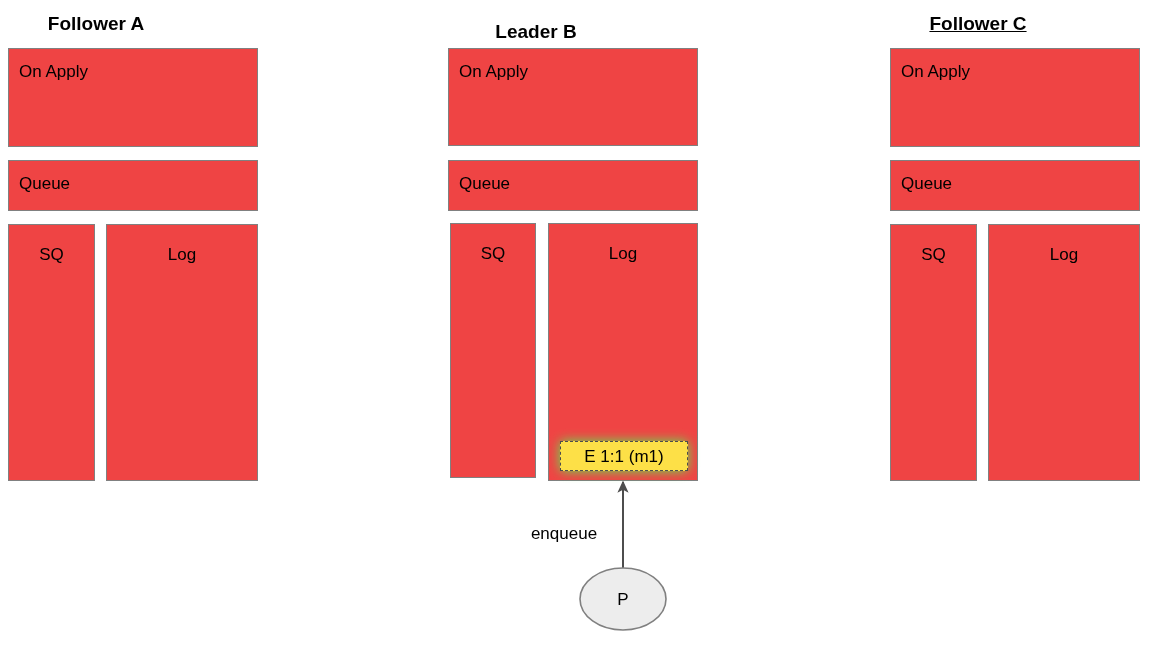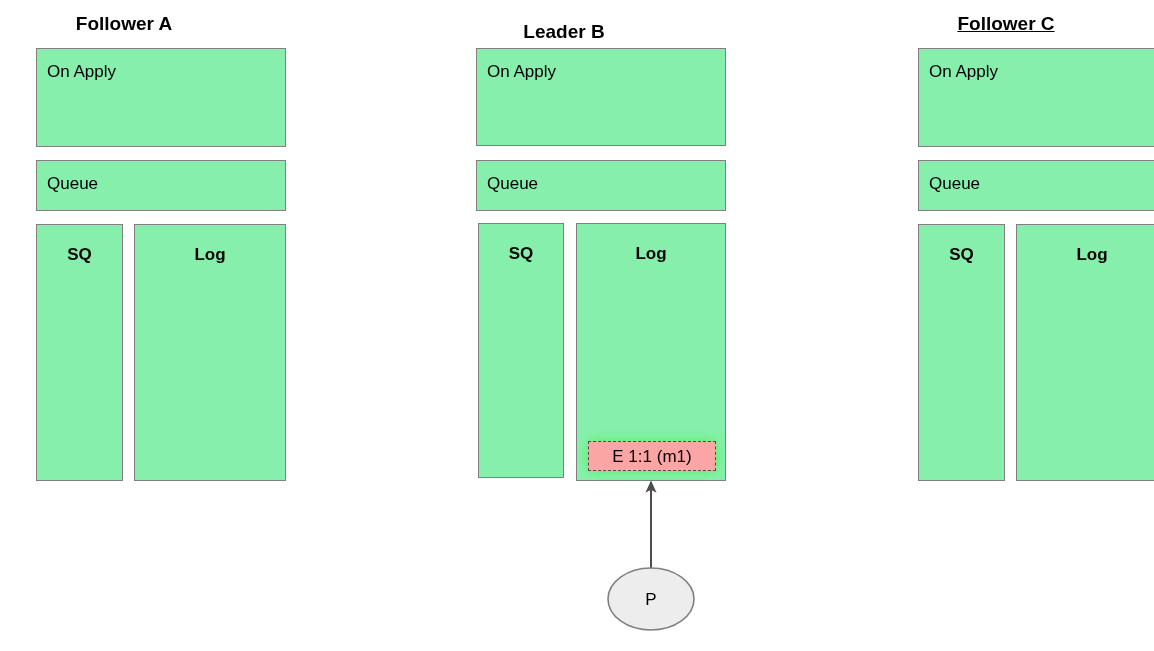--- a/index.html
+++ b/index.html
@@ -13,73 +13,71 @@
     position: relative;
     overflow: hidden;
     font-family: "Liberation Sans", sans-serif;
     color: #000000;
   }
   #stage {
     position: absolute;
     left: 0; top: 0;
     width: 998px;
     height: 651px;
-    margin-left: 28px;
   }
   .node-title {
     position: absolute;
     font-size: 19px;
     font-weight: bold;
     text-align: center;
     line-height: 1;
     white-space: nowrap;
     color: #000000;
   }
   .box {
     position: absolute;
     box-sizing: border-box;
-    background: #86efac;
+    background: #ef4444;
     border: 1.6px solid #808080;
   }
   .box-label {
     position: absolute;
     font-size: 17px;
     line-height: 1;
     white-space: nowrap;
     color: #000000;
   }
   .label-left {
     left: 10px;
     top: 14px;
   }
   .label-center {
     left: 0;
     right: 0;
     top: 21px;
     text-align: center;
-    font-weight: bold;
   }
   .entry-wrap {
     position: absolute;
     box-sizing: border-box;
   }
   .entry-glow {
     position: absolute;
     left: 0; top: 0;
     width: 100%;
     height: 100%;
     border-radius: 3px;
     background: #52f252;
     filter: blur(6px);
     opacity: 0.95;
   }
   .entry-box {
     position: absolute;
     box-sizing: border-box;
-    background: #fca5a5;
+    background: #fde047;
     border: 1.6px dashed #4d4d4d;
     display: flex;
     align-items: center;
     justify-content: center;
     font-size: 17px;
     line-height: 1;
     white-space: nowrap;
     color: #000000;
   }
   .edge-label {
@@ -160,16 +158,17 @@
   <svg class="overlay" viewBox="0 0 1154 651" xmlns="http://www.w3.org/2000/svg">
     <defs>
       <marker id="arrowhead" markerWidth="9" markerHeight="9" refX="5.4" refY="3.1" orient="auto" markerUnits="strokeWidth">
         <path d="M 0 0.3 L 6.2 3.1 L 0 5.9 L 1.5 3.1 Z" fill="#4d4d4d"></path>
       </marker>
     </defs>
     <line id="enqueue-line" x1="623" y1="568" x2="623" y2="482" stroke="#4d4d4d" stroke-width="2" marker-end="url(#arrowhead)"></line>
     <ellipse id="producer-ellipse" cx="623" cy="599" rx="43" ry="31" fill="#ededed" stroke="#808080" stroke-width="1.6"></ellipse>
   </svg>
 
+  <div class="edge-label" id="enqueue-label" style="left: 464px; top: 525px; width: 200px;">enqueue</div>
 
   <div class="producer-label" id="producer-label" style="left: 563px; top: 591px; width: 120px;">P</div>
 
 </div>
 
 </body></html>

